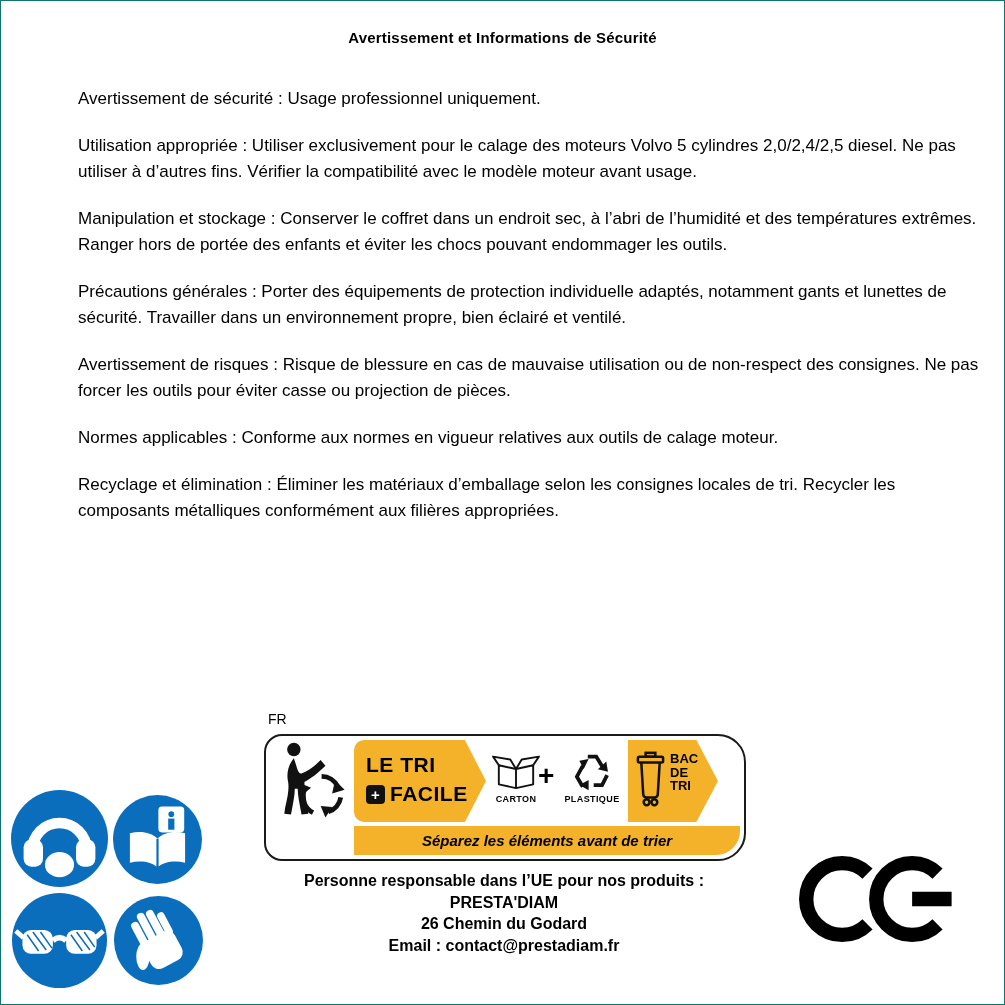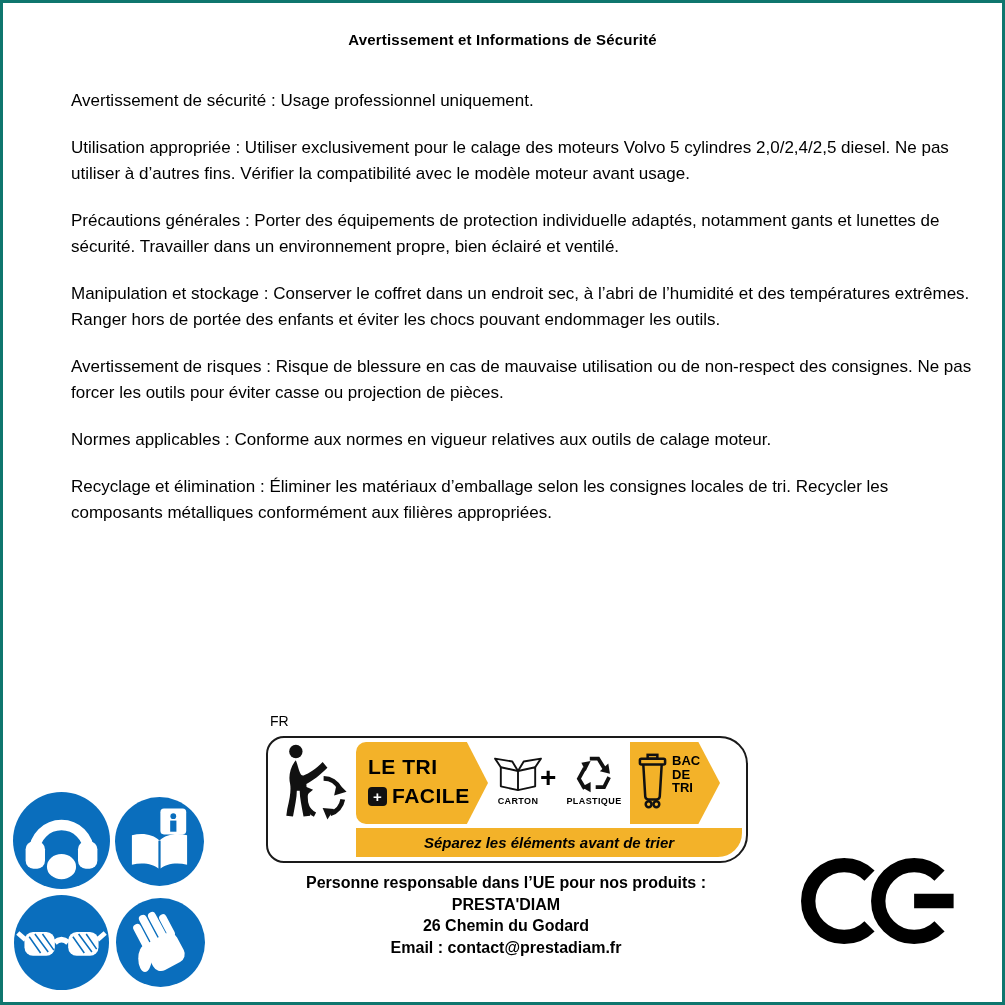--- a/index.html
+++ b/index.html
@@ -1,19 +1,19 @@
 <!DOCTYPE html>
 <html><head>
 <meta charset="utf-8">
 <style>
   html,body{margin:0;padding:0;}
   body{width:1005px;height:1005px;background:#fff;font-family:"Liberation Sans",sans-serif;color:#000;position:relative;}
-  .page{position:absolute;inset:0;border:3px solid #0f766e;background:#fff;overflow:hidden;}
+  .page{position:absolute;inset:0;border:1px solid #0f766e;background:#fff;overflow:hidden;}
   .title{position:absolute;top:28px;left:0;width:100%;text-align:center;font-size:15px;font-weight:bold;letter-spacing:.2px;}
-  .content{position:absolute;top:85px;left:68px;width:912px;font-size:17px;line-height:26px;}
+  .content{position:absolute;top:85px;left:77px;width:912px;font-size:17px;line-height:26px;}
   .content p{margin:0 0 21px 0;}
   .content p.gap-before{margin-top:20px;}
   .m-icon{position:absolute;}
   .fr-code{position:absolute;left:267px;top:710px;font-size:14px;font-weight:normal;}
   .tri-label{position:absolute;left:263px;top:733px;width:478px;height:123px;background:#fff;border:2px solid #1a1a1a;border-radius:18px 28px 28px 18px;}
   .tri-label .abs{position:absolute;}
   .triman{left:8px;top:4px;}
   .headline{left:88px;top:4px;width:132px;height:82px;background:#f3b229;clip-path:polygon(0 0,84% 0,100% 50%,84% 100%,0 100%);border-radius:10px 0 0 10px;padding:13px 0 0 12px;box-sizing:border-box;}
   .headline .l1{font-size:21px;font-weight:800;letter-spacing:.5px;}
   .headline .l2{display:flex;align-items:center;gap:5px;margin-top:5px;}
@@ -34,22 +34,22 @@
 </head>
 <body>
 
 <div class="page">
 
   <div class="title">Avertissement et Informations de Sécurité</div>
 
   <div class="content">
     <p>Avertissement de sécurité : Usage professionnel uniquement.</p>
     <p>Utilisation appropriée : Utiliser exclusivement pour le calage des moteurs Volvo 5 cylindres 2,0/2,4/2,5 diesel. Ne pas utiliser à d’autres fins. Vérifier la compatibilité avec le modèle moteur avant usage.</p>
+    <p>Manipulation et stockage : Conserver le coffret dans un endroit sec, à l’abri de l’humidité et des températures extrêmes. Ranger hors de portée des enfants et éviter les chocs pouvant endommager les outils.</p>
     <p>Précautions générales : Porter des équipements de protection individuelle adaptés, notamment gants et lunettes de sécurité. Travailler dans un environnement propre, bien éclairé et ventilé.</p>
-    <p>Manipulation et stockage : Conserver le coffret dans un endroit sec, à l’abri de l’humidité et des températures extrêmes. Ranger hors de portée des enfants et éviter les chocs pouvant endommager les outils.</p>
     <p>Avertissement de risques : Risque de blessure en cas de mauvaise utilisation ou de non-respect des consignes. Ne pas forcer les outils pour éviter casse ou projection de pièces.</p>
     <p class="gap-before">Normes applicables : Conforme aux normes en vigueur relatives aux outils de calage moteur.</p>
     <p>Recyclage et élimination : Éliminer les matériaux d’emballage selon les consignes locales de tri. Recycler les composants métalliques conformément aux filières appropriées.</p>
   </div>
 
   <svg class="m-icon" style="left:10px;top:789px" width="97" height="97" viewBox="0 0 100 100">
     <circle cx="50" cy="50" r="50" fill="#0a6ebd"></circle>
     <path d="M22 62 A28 28 0 1 1 78 62" fill="none" stroke="#fff" stroke-width="11"></path>
     <rect x="13" y="51" width="20" height="28" rx="8" fill="#fff"></rect>
     <rect x="67" y="51" width="20" height="28" rx="8" fill="#fff"></rect>

